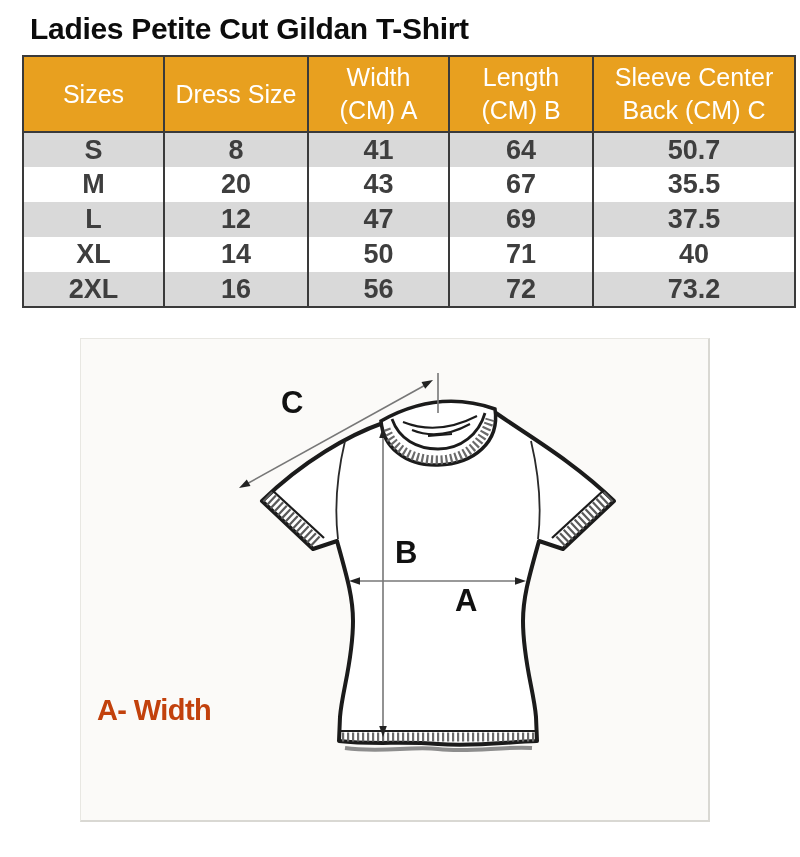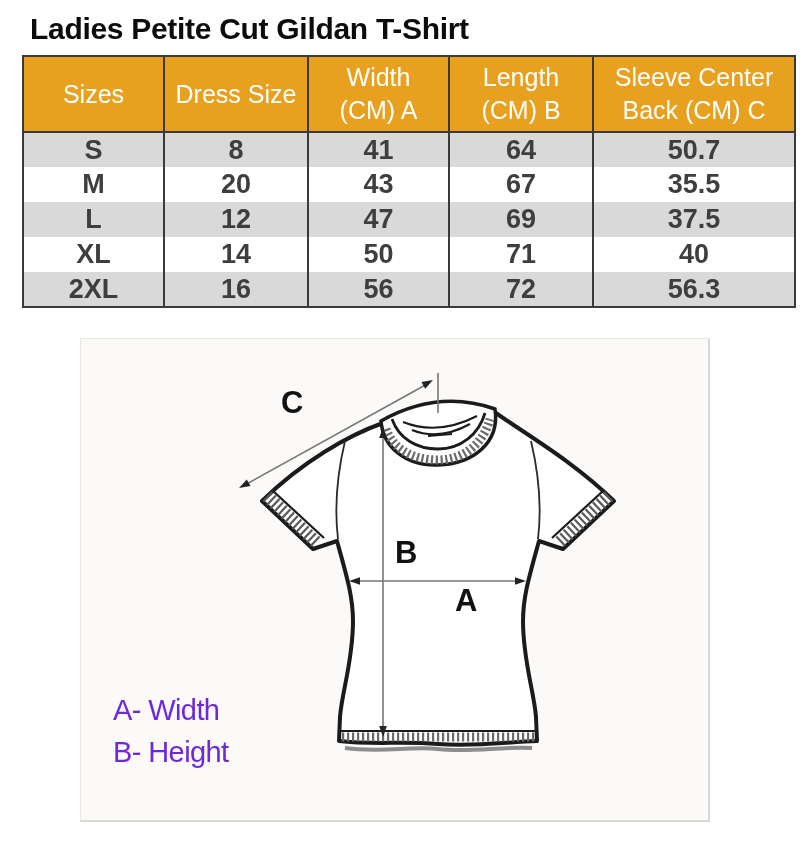--- a/index.html
+++ b/index.html
@@ -40,22 +40,22 @@
   .diagram-box{
     position:absolute; left:80px; top:338px; width:630px; height:484px;
     background:#fbfaf8;
     border:1px solid #e8e7e2; border-right:2px solid #d9d8d3; border-bottom:2px solid #d9d8d3;
   }
   .diagram-box svg{ position:absolute; left:0; top:0; }
   .legend{
     position:absolute; left:16px; top:350px;
   }
   .legend-line{
-    font-size:29px; font-weight:400; color:#6d28d9; letter-spacing:-0.6px;
-    line-height:42px; white-space:nowrap;margin-left:16px;
+    font-size:29px; font-weight:700; color:#c2410c; letter-spacing:-0.6px;
+    line-height:42px; white-space:nowrap;
   }
   .svg-label{
     font-family:"Liberation Sans", sans-serif; font-weight:700; font-size:31px; fill:#111111;
   }
 </style>
 </head>
 <body>
 
 <div class="screen">
 
@@ -105,21 +105,21 @@
         <td>14</td>
         <td>50</td>
         <td>71</td>
         <td>40</td>
       </tr>
       <tr>
         <td>2XL</td>
         <td>16</td>
         <td>56</td>
         <td>72</td>
-        <td>56.3</td>
+        <td>73.2</td>
       </tr>
     </tbody>
   </table>
 
   <div class="diagram-box">
     <svg width="630" height="484" viewBox="0 0 630 484">
 
       <path d="M 302,84
            C 268,96 222,122 181,162
            L 232,210 L 256,202
@@ -177,17 +177,16 @@
         <polygon points="445,242 434,245.8 434,238.2"></polygon>
       </g>
 
       <text class="svg-label" x="200" y="74">C</text>
       <text class="svg-label" x="314" y="224">B</text>
       <text class="svg-label" x="374" y="272">A</text>
     </svg>
 
     <div class="legend">
       <div class="legend-line">A- Width</div>
-      <div class="legend-line">B- Height</div>
     </div>
   </div>
 
 </div>
 
 </body></html>

